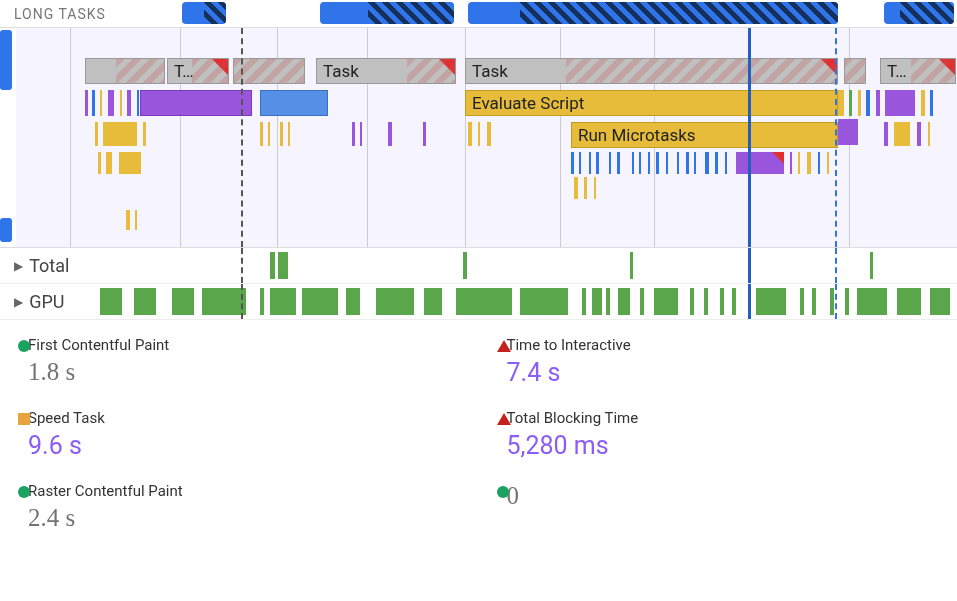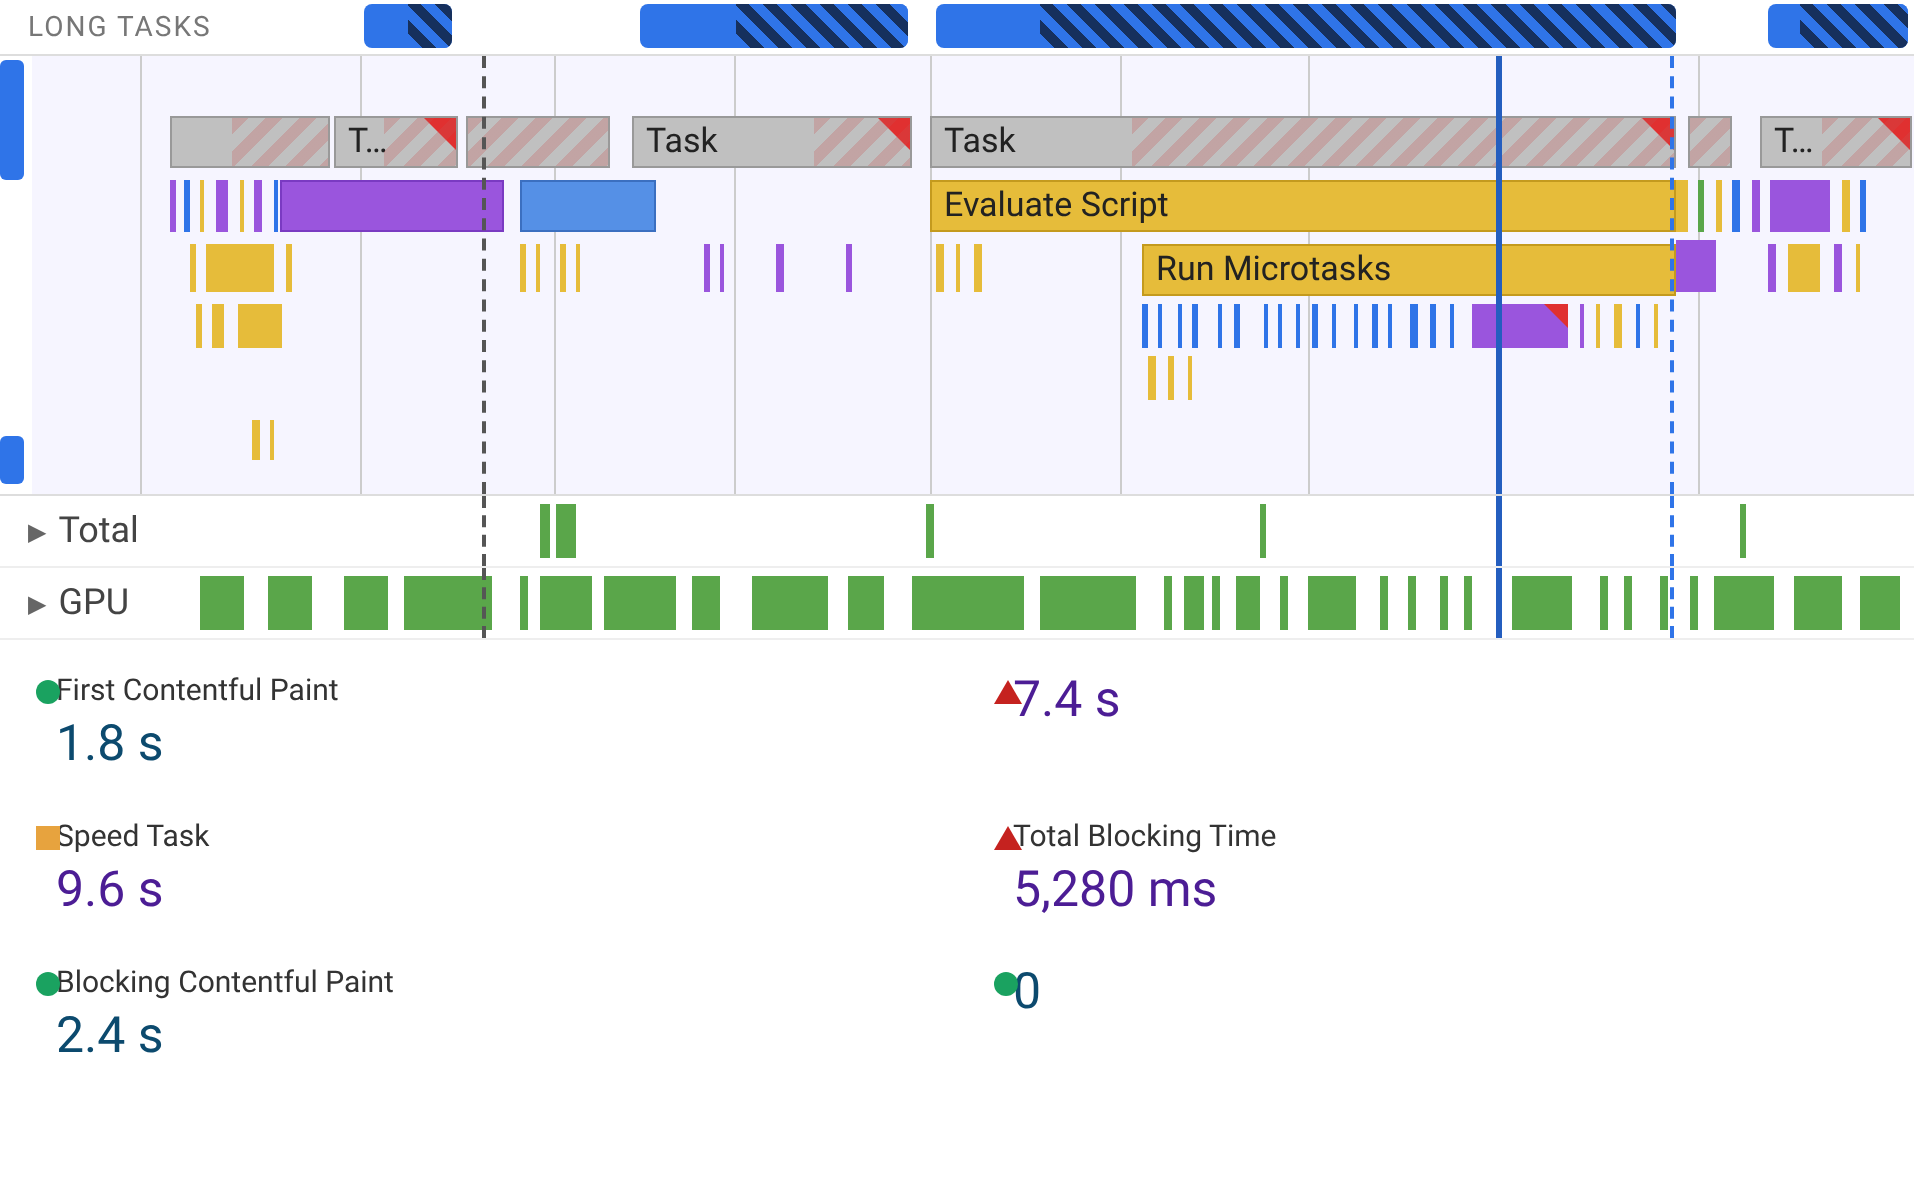--- a/index.html
+++ b/index.html
@@ -187,22 +187,22 @@
   }
   .metric-name {
     font-size: 15px;
     color: #333;
     margin-bottom: 4px;
   }
   .metric-value {
     font-size: 25px;
     font-weight: 400;
   }
-  .val-green { color: #0c4a6e; }
-  .val-red { color: #4c1d95; }
+  .val-green { color: #737373; font-family: Liberation Serif, serif; }
+  .val-red { color: #8b5cf6; }
 </style>
 </head>
 <body>
 
 <div class="long-tasks-row">
   <div class="long-tasks-label">LONG TASKS</div>
   <div class="long-task-block" style="left:182px; width:44px;">
     <div class="striped" style="left:22px;"></div>
   </div>
   <div class="long-task-block" style="left:320px; width:134px;">
@@ -418,34 +418,35 @@
 </div>
 
 <div class="metrics">
   <div class="metric">
     <div class="shape circle-green"></div>
     <div class="metric-name">First Contentful Paint</div>
     <div class="metric-value val-green">1.8 s</div>
   </div>
   <div class="metric">
     <div class="shape tri-red"></div>
+    <div class="metric-name">Time to Interactive</div>
     <div class="metric-value val-red">7.4 s</div>
   </div>
   <div class="metric">
     <div class="shape square-orange"></div>
     <div class="metric-name">Speed Task</div>
     <div class="metric-value val-red">9.6 s</div>
   </div>
   <div class="metric">
     <div class="shape tri-red"></div>
     <div class="metric-name">Total Blocking Time</div>
     <div class="metric-value val-red">5,280 ms</div>
   </div>
   <div class="metric">
     <div class="shape circle-green"></div>
-    <div class="metric-name">Blocking Contentful Paint</div>
+    <div class="metric-name">Raster Contentful Paint</div>
     <div class="metric-value val-green">2.4 s</div>
   </div>
   <div class="metric">
     <div class="shape circle-green"></div>
     <div class="metric-value val-green">0</div>
   </div>
 </div>
 
 </body></html>

